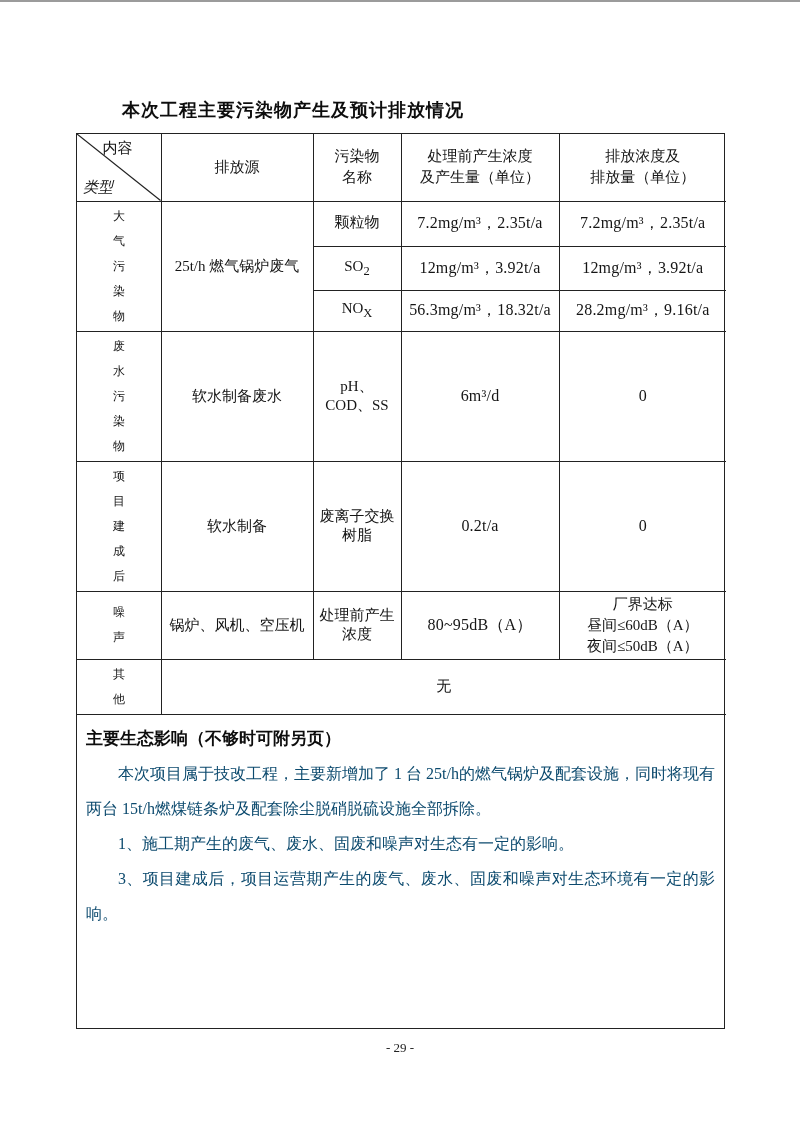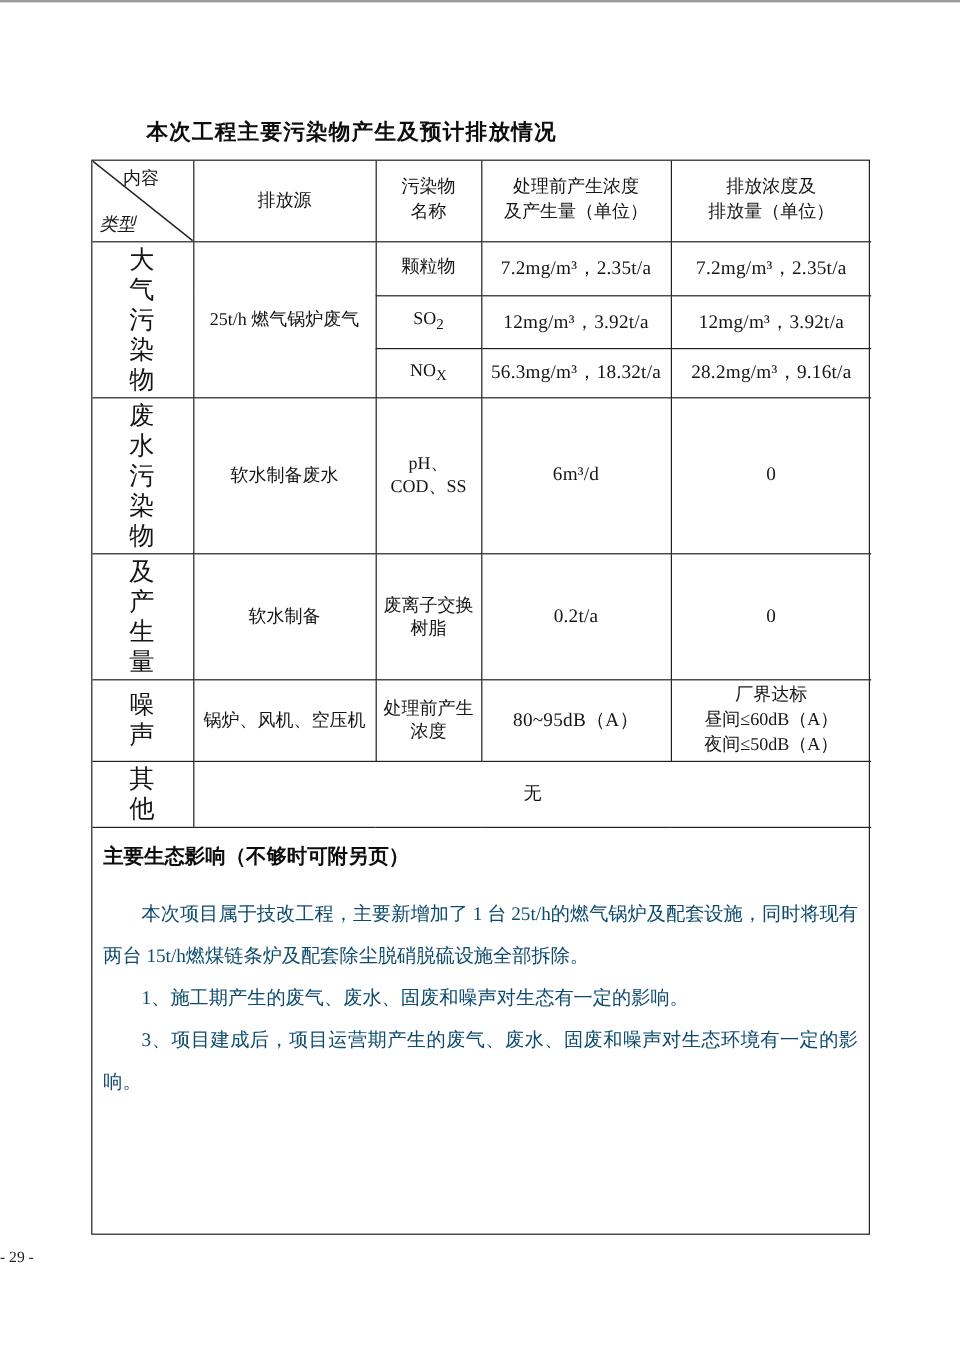--- a/index.html
+++ b/index.html
@@ -34,35 +34,35 @@
   table.pollutant-table tr > *:first-child { border-left:none; }
   table.pollutant-table tr > *:last-child { border-right:none; }
   table.pollutant-table tr:first-child > * { border-top:none; }
   .pre-line { white-space:pre-line; line-height:21px; }
   .diag-cell { position:relative; padding:0; }
   .diag-cell svg { position:absolute; left:0; top:0; width:100%; height:100%; }
   .diag-top { position:absolute; top:5px; right:28px; font-size:15px; }
   .diag-bottom { position:absolute; bottom:4px; left:6px; font-size:15px;font-style:italic; }
   .vert-label span {
     display:inline-block; width:1.05em; line-height:25px;
-    word-break:break-all; text-align:left; font-size:21px;
+    word-break:break-all; text-align:right; font-size:12px;
   }
   .num-cell { font-size:16px; letter-spacing:0.2px; }
   .noise-limits { line-height:21px; white-space:pre-line; font-size:15px; }
   .eco-section { padding:12px 9px 0 9px; height:370px; }
   .eco-heading {
     font-family:"Liberation Sans","DejaVu Sans",sans-serif;
-    font-weight:bold; font-size:17px; color:#0d0d0d; margin-bottom:20px;
+    font-weight:bold; font-size:17px; color:#0d0d0d; margin-bottom:6px;
   }
   .eco-text p {
     font-size:16px; line-height:35px; text-indent:2em; color:#0c4a6e;
     text-align:justify;
   }
   .page-footer {
-    position:absolute; left:0; top:1040px; width:800px; 
+    position:absolute; left:0; top:1040px; width:800px; text-align:center;
     font-size:13px; color:#222222;
   }
 </style>
 </head>
 <body>
 
 <div class="scan-edge"></div>
 
 <div class="doc-title">本次工程主要污染物产生及预计排放情况</div>
 
@@ -114,21 +114,21 @@
 
     <tr style="height:122px">
       <td class="vert-label"><span>废水污染物</span></td>
       <td>软水制备废水</td>
       <td>pH、COD、SS</td>
       <td class="num-cell">6m³/d</td>
       <td class="num-cell">0</td>
     </tr>
 
     <tr style="height:97px">
-      <td class="vert-label"><span>及产生量</span></td>
+      <td class="vert-label"><span>项目建成后</span></td>
       <td>软水制备</td>
       <td>废离子交换树脂</td>
       <td class="num-cell">0.2t/a</td>
       <td class="num-cell">0</td>
     </tr>
 
     <tr style="height:64px">
       <td class="vert-label"><span>噪声</span></td>
       <td>锅炉、风机、空压机</td>
       <td>处理前产生浓度</td>

